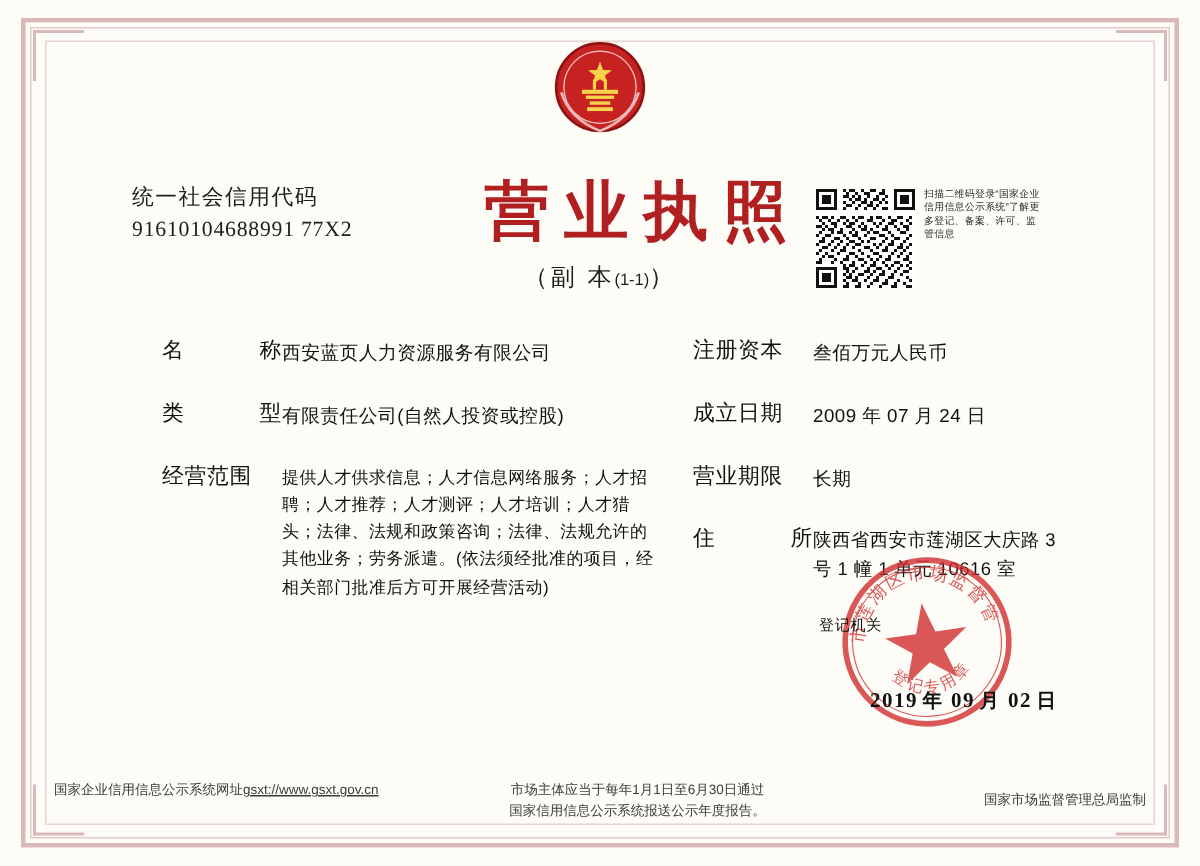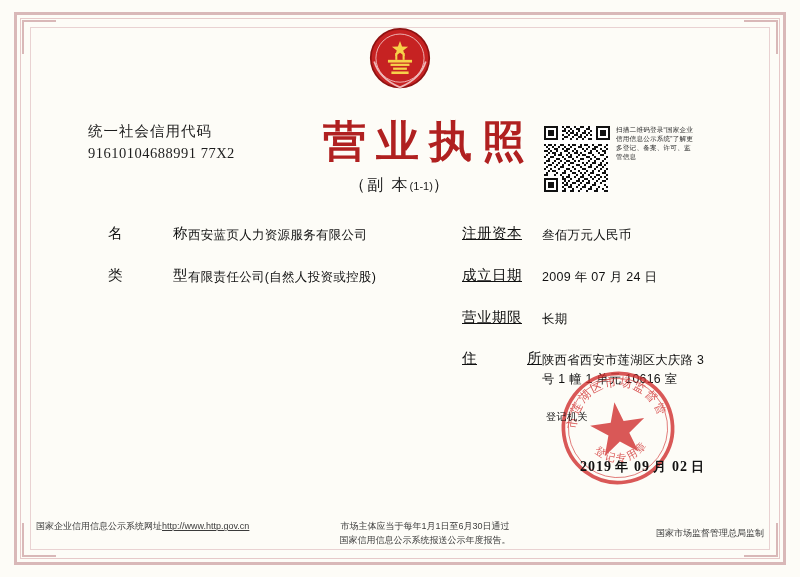--- a/index.html
+++ b/index.html
@@ -160,21 +160,21 @@
   }
   .row.range { margin-bottom: 0; }
   .f-label {
     flex: 0 0 auto;
     font-size: 14.5px;
     color: #111;
     letter-spacing: 0.5px;
     white-space: nowrap;
   }
   .col-left .f-label { width: 80px; }
-  .col-right .f-label { width: 80px; text-decoration: underline; }
+  .col-right .f-label { width: 80px; }
   .f-label.spread4 {
     display: flex;
     justify-content: space-between;
   }
   .f-label.spread3 {
     display: flex;
     justify-content: space-between;
     padding-right: 0;
   }
   .f-value {
@@ -558,20 +558,26 @@
 
       <div class="row">
         <div class="f-label spread4">
           <span>类</span>
             <span>型</span>
         </div>
         <div class="f-value">有限责任公司(自然人投资或控股)</div>
       </div>
 
 
+      <div class="row">
+        <div class="f-label spread3">
+          <span>经营范围</span>
+        </div>
+        <div class="f-value scope">提供人才供求信息；人才信息网络服务；人才招聘；人才推荐；人才测评；人才培训；人才猎头；法律、法规和政策咨询；法律、法规允许的其他业务；劳务派遣。(依法须经批准的项目，经相关部门批准后方可开展经营活动)</div>
+      </div>
 
     </div>
 
     <div class="col-right">
 
       <div class="row">
         <div class="f-label">注册资本</div>
         <div class="f-value">叁佰万元人民币</div>
       </div>
 
@@ -615,21 +621,21 @@
   <div class="reg-authority">
     <span>登记机关</span>
   </div>
 
   <div class="issue-date">
     <span class="num">2019</span><span class="cn">年</span><span class="num">09</span><span class="cn">月</span><span class="num">02</span><span class="cn">日</span>
   </div>
 
   <div class="footer">
     <div class="footer-left">
-      <span>国家企业信用信息公示系统网址</span><span class="url">http://www.http.gov.cn</span>
+      <span>国家企业信用信息公示系统网址</span><span class="url">gsxt://www.gsxt.gov.cn</span>
     </div>
     <div class="footer-center">
       <div>市场主体应当于每年1月1日至6月30日通过</div>
       <div>国家信用信息公示系统报送公示年度报告。</div>
     </div>
     <div class="footer-right">国家市场监督管理总局监制</div>
   </div>
 
 </div>
 

